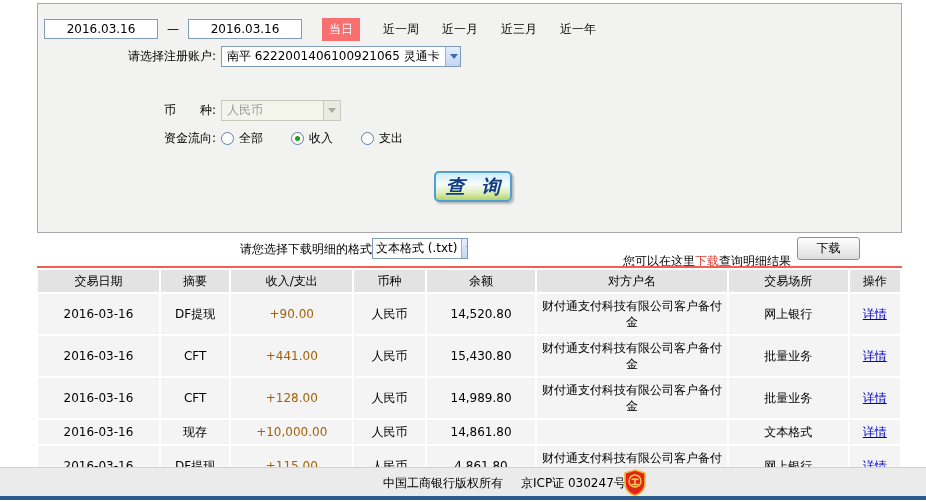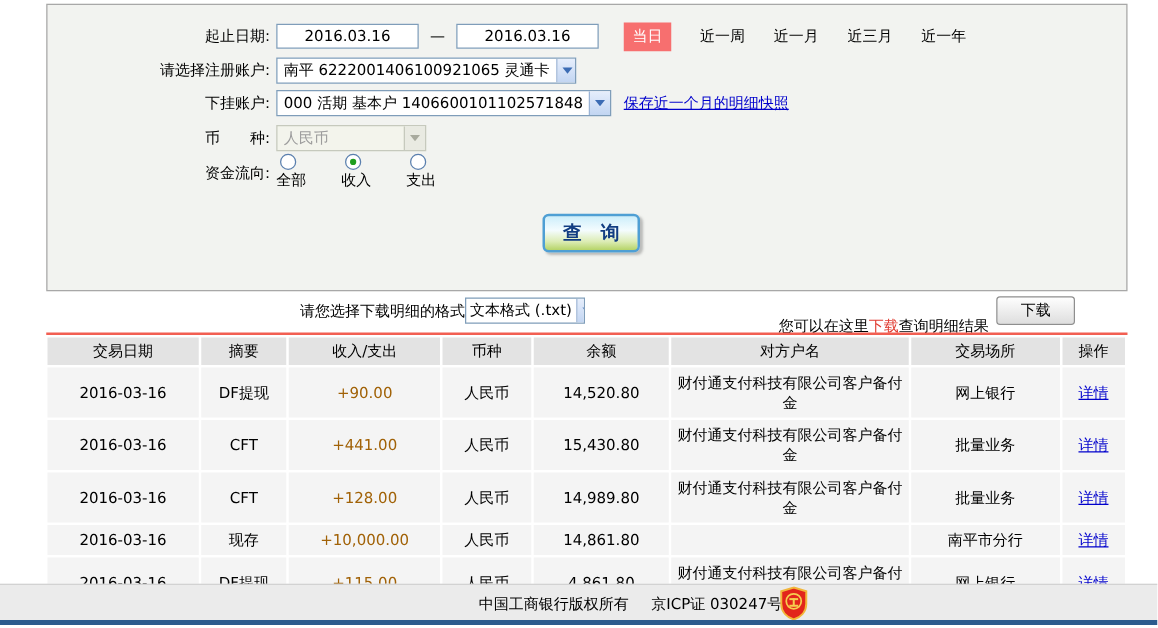--- a/index.html
+++ b/index.html
@@ -27,26 +27,26 @@
   .selbox.disabled { border-color:#c6c9bd; background:#f3f4ec; }
   .selbox.disabled .txt { color:#9c9c9c; }
   .selbox.disabled .arrow { background:#e9eae2; border-left-color:#c6c9bd; }
   .selbox.disabled .tri { border-top-color:#a8aa9e; }
   .link { color:#0000cc; text-decoration:underline; cursor:pointer; }
   .snap-link { margin-left:10px; }
   .radio { width:13px; height:13px; border:1px solid #5a7fae; border-radius:50%; background:#fff;
            display:inline-flex; align-items:center; justify-content:center; margin-right:5px; }
   .radio .dot { width:5px; height:5px; border-radius:50%; background:#1f9e1f; display:none; }
   .radio.on .dot { display:block; }
-  .ritem { display:inline-flex; align-items:center; margin-right:28px; cursor:pointer;flex-direction:column; }
+  .ritem { display:inline-flex; align-items:center; margin-right:28px; cursor:pointer; }
   .btn-query { position:absolute; left:396px; top:167px; width:78px; height:31px;
                border:2px solid #4f9fd4; border-radius:5px; color:#123d82; font-weight:bold;
-               font-size:15px; letter-spacing:5px; text-indent:5px; cursor:pointer;
+               font-size:19px; letter-spacing:5px; text-indent:5px; cursor:pointer;
                background:linear-gradient(to bottom,#cdeefb 0%,#f4fcfe 42%,#dcecb4 75%,#b6d468 100%);
-               box-shadow:2px 2px 2px rgba(120,120,120,.45); display:flex; align-items:center; justify-content:center; }
+               box-shadow:2px 2px 2px rgba(120,120,120,.45); display:flex; align-items:center; justify-content:center;font-style:italic; }
 
   
   .dl-label { position:absolute; left:240px; top:241px; }
   .dl-select { position:absolute; left:372px; top:238px; width:96px; }
   .dl-hint { position:absolute; left:623px; top:241px;margin-top:12px; }
   .dl-hint .red { color:#e03c31; }
   .btn-dl { position:absolute; left:797px; top:237px; width:63px; height:23px;
             border:1px solid #8e8e8e; border-radius:3px; background:linear-gradient(#fefefe,#dedede);
             font-size:12px; display:flex; align-items:center; justify-content:center; cursor:pointer; }
 
@@ -71,51 +71,40 @@
   .ficp  { position:absolute; left:521px; top:7px; }
   .badge { position:absolute; left:623px; top:1px; width:24px; height:27px; }
   .navybar { position:absolute; left:0; top:496px; width:926px; height:4px; background:#2d5c8e; }
 </style>
 </head>
 <body>
 
 <div class="panel">
 
   <div class="frow" style="top:14px">
-    <span class="flabel">起止日期:</span>
     <input class="date-input" value="2016.03.16" style="">
     <span class="dash">—</span>
     <input class="date-input" value="2016.03.16" style="">
     <span class="btn-today">当日</span>
     <span class="qlink">近一周</span>
     <span class="qlink">近一月</span>
     <span class="qlink">近三月</span>
     <span class="qlink">近一年</span>
   </div>
 
   <div class="frow" style="top:41px">
     <span class="flabel">请选择注册账户:</span>
     <div class="selbox" style="width:240px">
       <span class="txt">南平 6222001406100921065 灵通卡</span>
       <span class="arrow">
           <span class="tri"></span>
         </span>
     </div>
   </div>
 
-  <div class="frow" style="top:67px">
-    <span class="flabel">下挂账户:</span>
-    <div class="selbox" style="width:268px">
-      <span class="txt">000 活期 基本户 1406600101102571848</span>
-      <span class="arrow">
-          <span class="tri"></span>
-        </span>
-    </div>
-    <span class="link snap-link">保存近一个月的明细快照</span>
-  </div>
 
   <div class="frow" style="top:95px">
     <span class="flabel">币　　种:</span>
     <div class="selbox disabled" style="width:120px">
       <span class="txt">人民币</span>
       <span class="arrow">
           <span class="tri"></span>
         </span>
     </div>
   </div>
@@ -206,21 +195,21 @@
     <td>批量业务</td>
     <td><span class="link">详情</span></td>
   </tr>
   <tr>
     <td>2016-03-16</td>
     <td>现存</td>
     <td class="amount">+10,000.00</td>
     <td>人民币</td>
     <td>14,861.80</td>
     <td></td>
-    <td>南平市分行</td>
+    <td>文本格式</td>
     <td><span class="link">详情</span></td>
   </tr>
   <tr>
     <td>2016-03-16</td>
     <td>DF提现</td>
     <td class="amount">+115.00</td>
     <td>人民币</td>
     <td>4,861.80</td>
     <td>财付通支付科技有限公司客户备付金</td>
     <td>网上银行</td>

